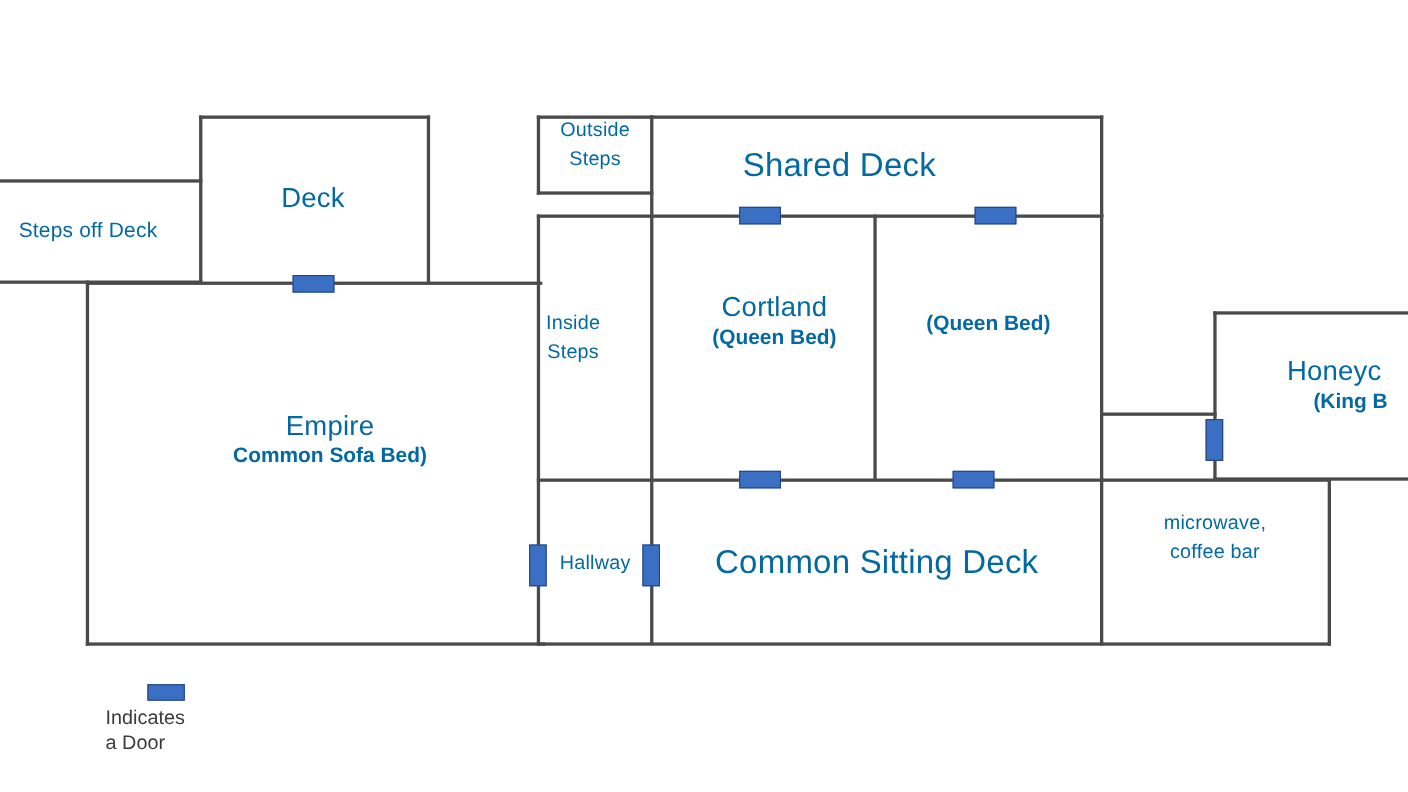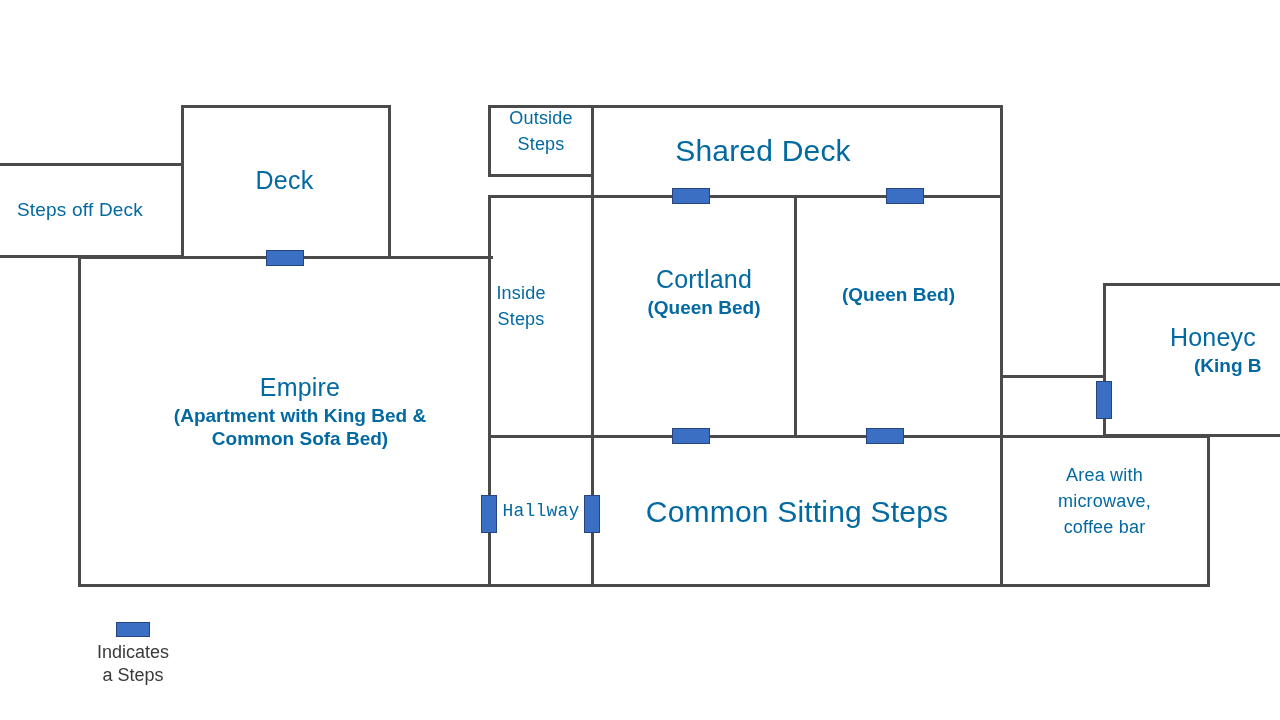--- a/index.html
+++ b/index.html
@@ -66,24 +66,23 @@
     font-weight: 500;
     line-height: 1.45;
   }
   .room-label.big .title {
     font-size: 30px;
   }
 
   
   #legend {
     position: absolute;
-    left: 78px;
+    left: 96px;
     top: 622px;
     width: 110px;
-    text-align: center;
   }
   #legend .swatch {
     display: block;
     width: 34px;
     height: 15px;
     margin: 0 auto 4px auto;
     background: #3B6FC4;
     border: 1px solid #26457f;
     box-sizing: border-box;
   }
@@ -175,42 +174,40 @@
     <span class="title">Cortland</span>
     <span class="sub">(Queen Bed)</span>
   </div>
 
   <div class="room-label" style="left:797px; top:282px; width:203px;">
     <span class="sub">(Queen Bed)</span>
   </div>
 
   <div class="room-label" style="left:81px; top:372px; width:410px;margin-left:14px;">
     <span class="title">Empire</span>
-    <span class="sub">(Apartment with King Bed &amp;</span>
     <span class="sub" style="margin-top:0;">Common Sofa Bed)</span>
   </div>
 
-  <div class="room-label small2" style="left:490px; top:498px; width:102px;font-family:Liberation Mono, monospace;">
+  <div class="room-label small2" style="left:490px; top:498px; width:102px;">
     <span class="title">Hallway</span>
   </div>
 
   <div class="room-label big" style="left:594px; top:494px; width:406px;">
-    <span class="title">Common Sitting Steps</span>
+    <span class="title">Common Sitting Deck</span>
   </div>
 
   <div class="room-label" style="left:1106px; top:322px; width:250px; text-align:left;">
     <span class="title" style="padding-left:64px;">Honeyc</span>
     <span class="sub" style="padding-left:88px;">(King B</span>
   </div>
 
   <div class="room-label small2" style="left:1002px; top:462px; width:205px;">
-    <span class="title">Area with</span>
     <span class="title">microwave,</span>
     <span class="title">coffee bar</span>
   </div>
 
   <div id="legend">
     <span class="swatch"></span>
     <span class="legend-text">Indicates</span>
-    <span class="legend-text">a Steps</span>
+    <span class="legend-text">a Door</span>
   </div>
 
 </div>
 
 </body></html>

